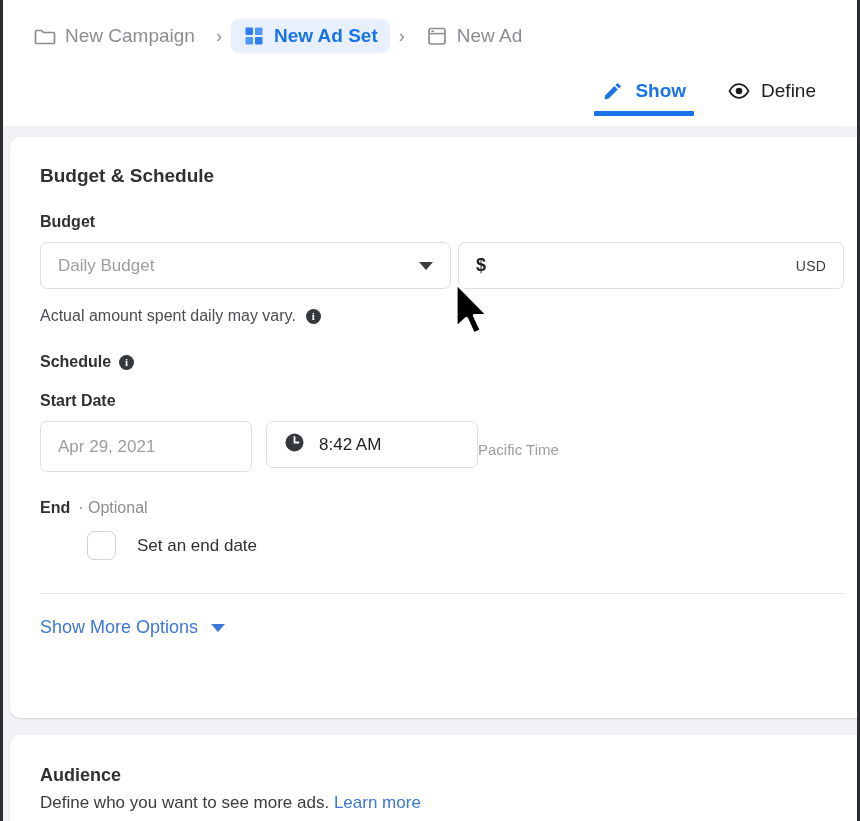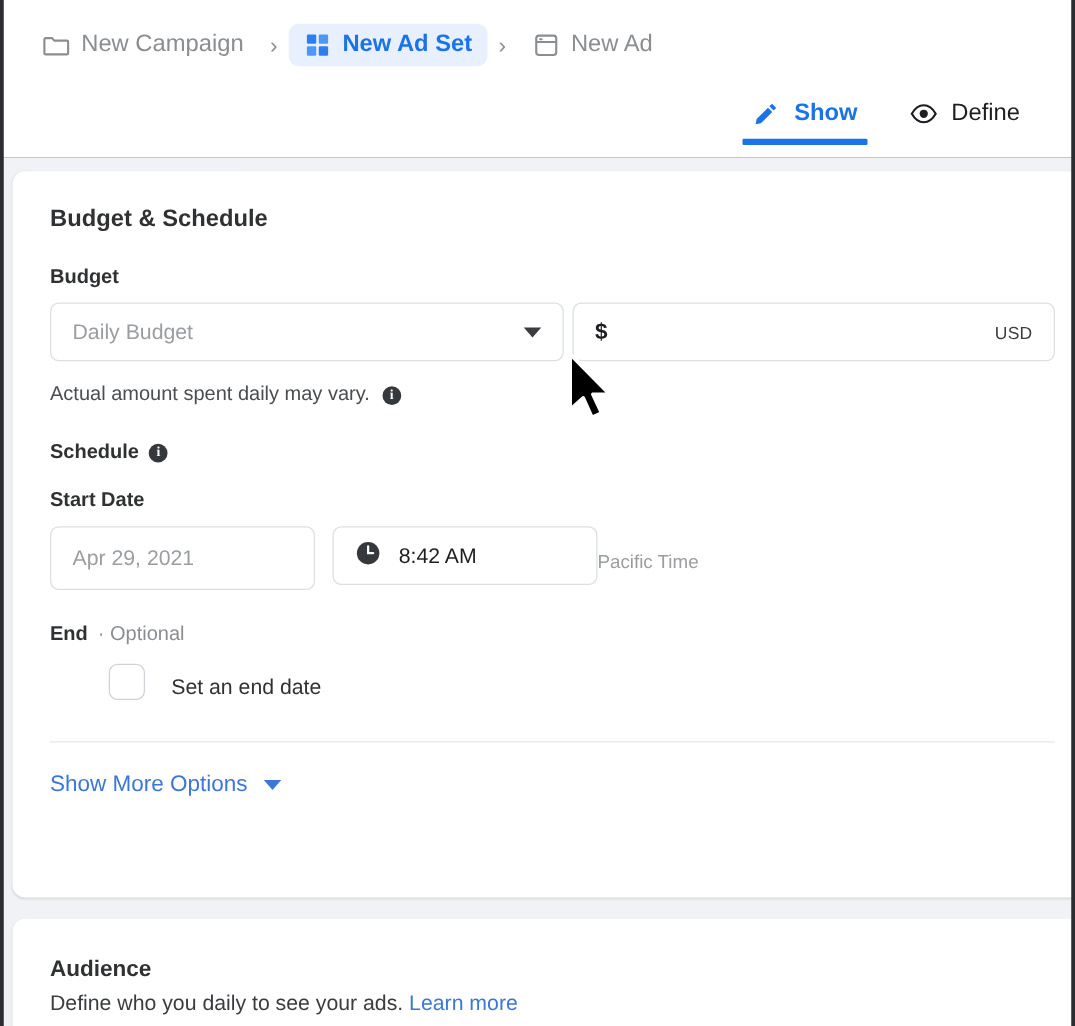--- a/index.html
+++ b/index.html
@@ -12,21 +12,21 @@
     overflow: hidden;
     background: #ffffff;
     font-family: "Liberation Sans", sans-serif;
     -webkit-font-smoothing: antialiased;
   }
 
   #screen {
     position: relative;
     width: 860px;
     height: 821px;
-    background: #0c4a6e;
+    background: #737373;
     overflow: hidden;
   }
 
   
   .edge-strip {
     position: absolute;
     top: 0;
     width: 3px;
     height: 821px;
     background: #2b2d31;
@@ -292,21 +292,21 @@
   }
 
   .end-label { margin-top: 27px; }
   .end-optional {
     font-weight: normal;
     color: #8a8d91;
   }
 
   .checkbox-row {
     display: flex;
-    align-items: flex-end;
+    align-items: center;
     gap: 21px;
     margin-top: 14px;
     cursor: pointer;
     padding-left: 47px;
   }
   .checkbox {
     width: 29px;
     height: 29px;
     border: 1.5px solid #cfd2d6;
     border-radius: 7px;
@@ -511,21 +511,21 @@
           <span class="caret-blue"></span>
         </div>
 
       </div>
     </div>
 
     <div class="card card-audience">
       <div class="card-inner">
         <h2 class="aud-title">Audience</h2>
         <div class="aud-desc">
-          <span>Define who you daily to see your ads.</span>
+          <span>Define who you want to see more ads.</span>
           <span class="aud-link">Learn more</span>
         </div>
       </div>
     </div>
 
   </div>
 
   <div class="mouse-cursor">
     <svg width="46" height="58" viewBox="0 0 46 58">
       <path d="M4 2 L4 47 L14.5 37.5 L21.5 53 L29.5 49.5 L22.5 34.5 L36 34.5 Z" fill="#000000" stroke="#ffffff" stroke-width="3.2" stroke-linejoin="round"></path>

